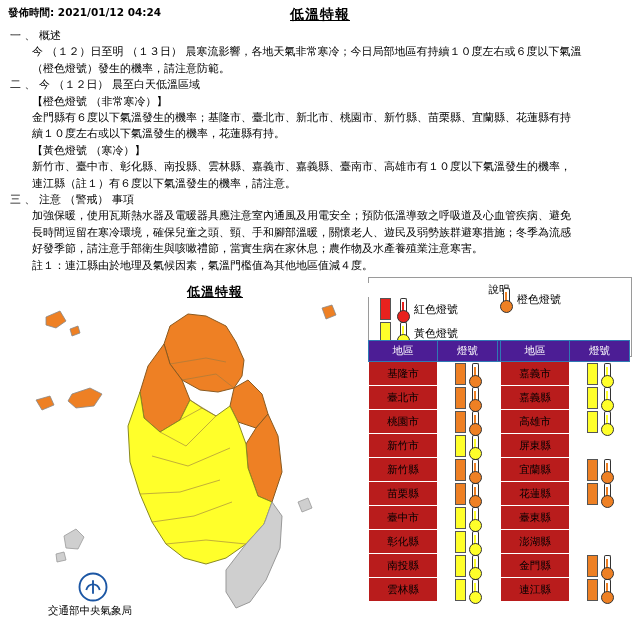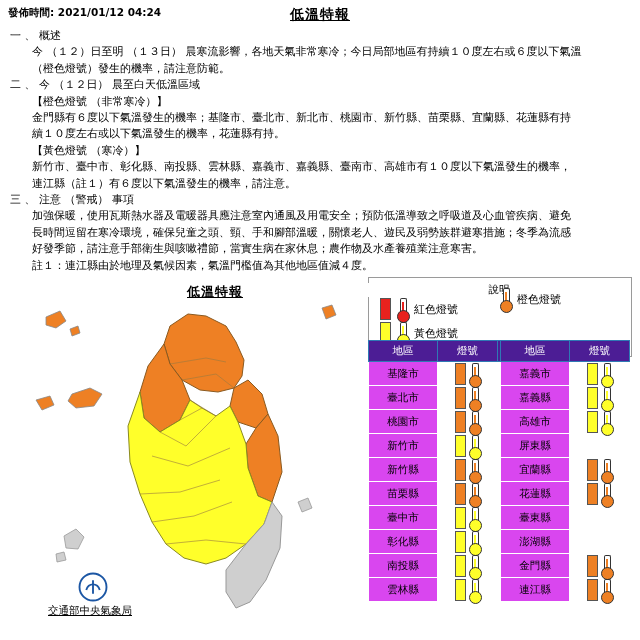--- a/index.html
+++ b/index.html
@@ -28,21 +28,21 @@
   .note{padding-left:22px;}
 
   
   .map-title{
     position:absolute;left:95px;top:283px;width:240px;text-align:center;
     font-size:13px;font-weight:bold;letter-spacing:1px;
   }
   .map-title u{text-decoration:underline;}
   .map-wrap{position:absolute;left:20px;top:296px;width:330px;height:336px;}
   .credit{
-    position:absolute;left:48px;top:604px;font-size:10.5px;text-decoration:underline;
+    position:absolute;left:48px;top:604px;font-size:10.5px;
   }
   .cwb-logo{
     position:absolute;left:78px;top:572px;width:30px;height:30px;
   }
 
   
   .legend-box{
     position:absolute;left:368px;top:277px;width:262px;height:78px;
     border:1px solid #9a9a9a;background:#fff;
   }
@@ -85,21 +85,21 @@
     border-collapse:collapse;font-size:10.5px;
   }
   .tbl th{
     background:#4c1d95;color:#fff;font-weight:normal;height:18px;
     border:1px solid #2f79b5;font-size:10.5px;
   }
   .tbl td{
     height:23px;border:none;padding:0;vertical-align:middle;
   }
   .tbl td.name{
-    background:#d946ef;text-align:center;font-size:10.5px;width:70px;
+    background:#b91c1c;text-align:center;font-size:10.5px;width:70px;
     border:1px solid #ffffff;
   }
   .tbl td.sig{
     text-align:center;width:60px;background:#ffffff;border:1px solid #ffffff;
   }
   .tbl td.gap{width:2px;background:#fff;border:none;}
   .sig-wrap{display:flex;align-items:center;justify-content:center;gap:3px;}
 </style>
 </head>
 <body>

